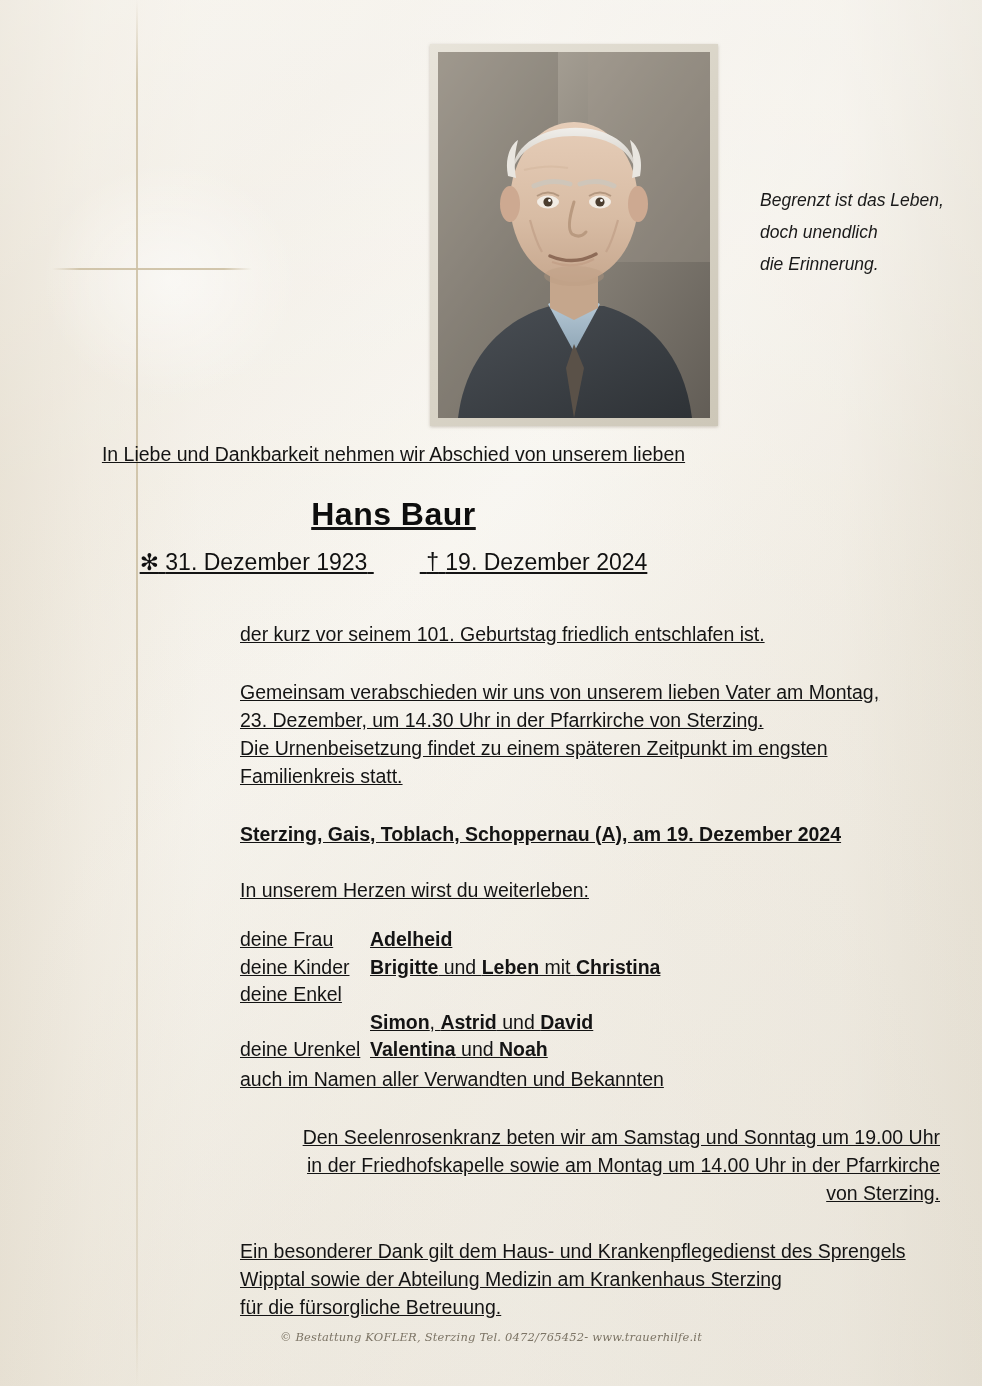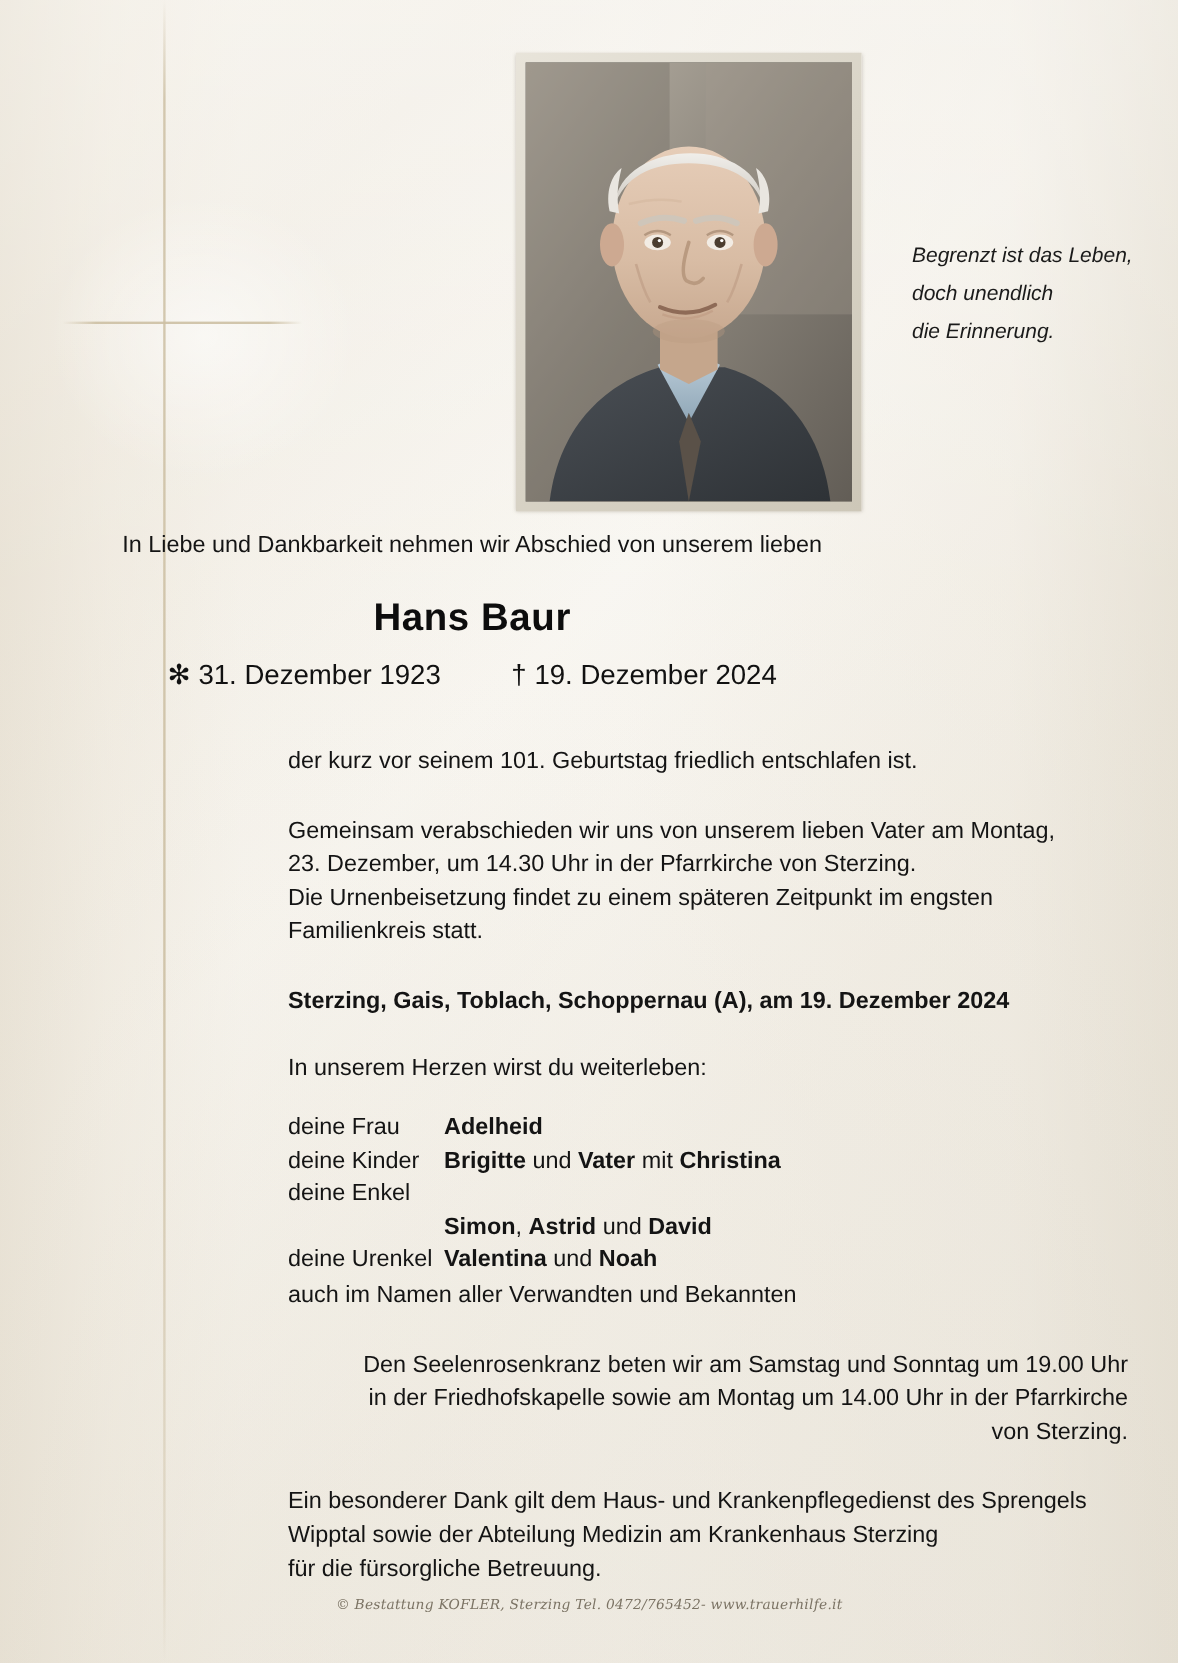--- a/index.html
+++ b/index.html
@@ -109,35 +109,36 @@
     position: relative;
     overflow: hidden;
     background: #6e6a63;
   }
   .portrait svg { display: block; width: 100%; height: 100%; }
 
   
   .quote {
     position: absolute;
     left: 760px;
-    top: 196px;
+    top: 184px;
     width: 210px;
     font-style: italic;
     font-size: 17.5px;
     line-height: 32px;
     color: #1a1a1a;
   }
 
   
   .main {
     position: absolute;
     left: 0;
     top: 436px;
     width: 787px;
     color: #141414;
+    text-decoration: underline;
   }
   .intro {
     text-align: center;
     font-size: 19.5px;
     line-height: 28px;
     margin-top: 4px;
   }
   .name {
     text-align: center;
     font-size: 32px;
@@ -312,21 +313,21 @@
 
         <div class="p3">In unserem Herzen wirst du weiterleben:</div>
 
         <div class="family">
           <div class="fam-row">
             <div class="fam-label">deine Frau</div>
             <div class="fam-names"><b>Adelheid</b></div>
           </div>
           <div class="fam-row">
             <div class="fam-label">deine Kinder</div>
-            <div class="fam-names"><b>Brigitte</b> und <b>Vater</b> mit <b>Christina</b></div>
+            <div class="fam-names"><b>Brigitte</b> und <b>Leben</b> mit <b>Christina</b></div>
           </div>
           <div class="fam-row">
             <div class="fam-label">deine Enkel</div>
           </div>
           <div class="fam-row">
             <div class="fam-label"></div>
             <div class="fam-names"><b>Simon</b>, <b>Astrid</b> und <b>David</b></div>
           </div>
           <div class="fam-row">
             <div class="fam-label">deine Urenkel</div>

